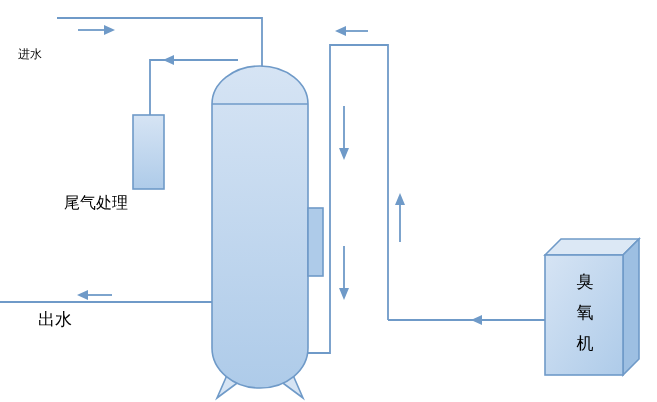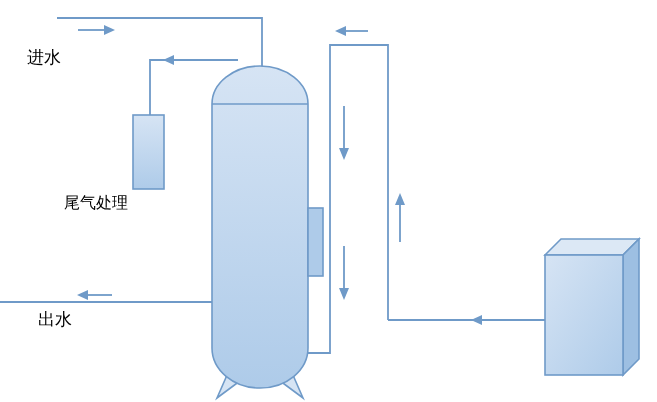--- a/index.html
+++ b/index.html
@@ -17,21 +17,21 @@
   }
   .canvas svg{position:absolute;left:0;top:0;}
   .pipe{fill:none;stroke:var(--line);stroke-width:1.8;}
   .arrow-line{stroke:var(--line);stroke-width:1.8;fill:none;}
   .arrow-head{fill:var(--line);stroke:none;}
   .vessel{stroke:var(--line);stroke-width:1.6;}
   .seam{stroke:var(--line);stroke-width:1.4;fill:none;}
   .stop-a{stop-color:var(--fill-light);}
   .stop-b{stop-color:var(--fill-dark);}
   .label{position:absolute;color:var(--text);white-space:nowrap;}
-  .label-inlet{left:27px;top:46px;font-size:17px;}
+  .label-inlet{left:18px;top:46px;font-size:12px;}
   .label-tailgas{left:64px;top:193px;font-size:16px;}
   .label-outlet{left:38px;top:308px;font-size:17px;}
   .v-label{white-space:normal;word-break:break-all;text-align:center;}
   .label-tower{left:241px;top:172px;width:22px;font-size:18px;line-height:31px;}
   .label-ozone{left:575px;top:266px;width:20px;font-size:17px;line-height:31px;}
 </style>
 </head>
 <body>
 
 <div class="canvas">
@@ -98,14 +98,15 @@
     </g>
     <g>
       <line class="arrow-line" x1="112" y1="295" x2="88" y2="295"></line>
       <polygon class="arrow-head" points="88,290 77,295 88,300"></polygon>
     </g>
   </svg>
 
   <div class="label label-inlet">进水</div>
   <div class="label label-tailgas">尾气处理</div>
   <div class="label label-outlet">出水</div>
+  <div class="label v-label label-ozone">臭氧机</div>
 
 </div>
 
 </body></html>

